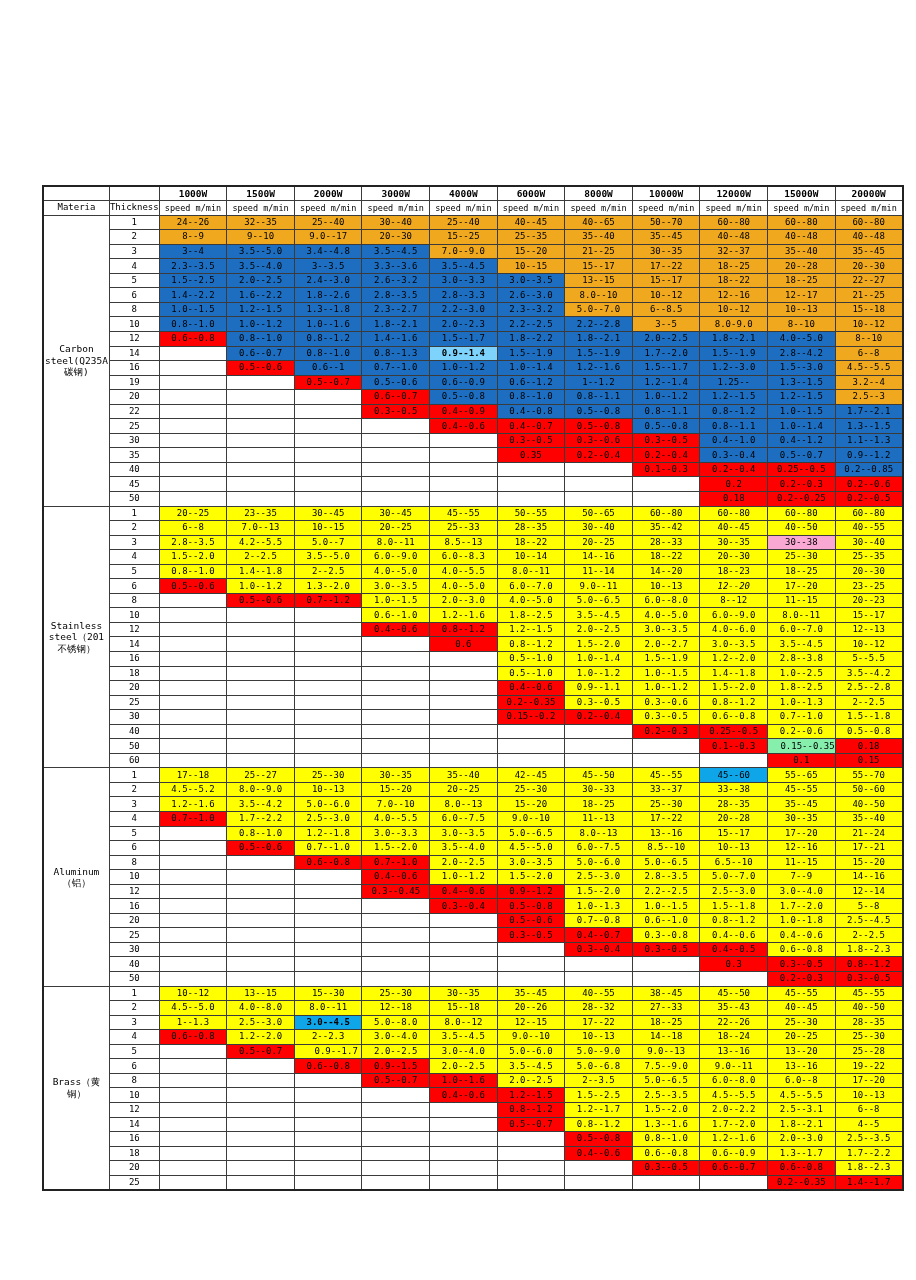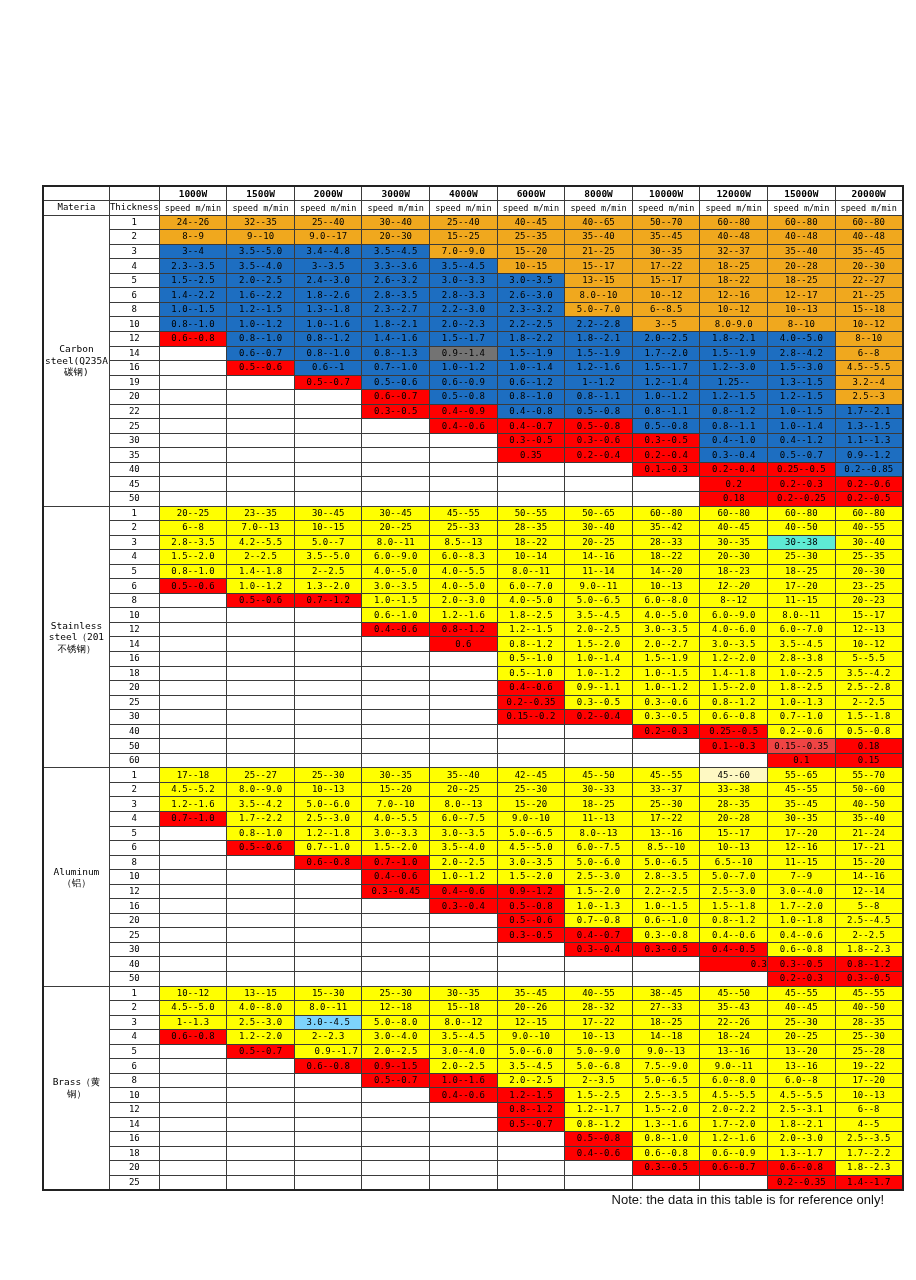--- a/index.html
+++ b/index.html
@@ -218,21 +218,21 @@
             <td style="background: rgb(29, 110, 193);">1.8--2.1</td>
             <td style="background: rgb(29, 110, 193);">4.0--5.0</td>
             <td style="background: rgb(240, 168, 30);">8--10</td>
           </tr>
           <tr>
             <td>14</td>
             <td style="background: rgb(255, 255, 255);"></td>
             <td style="background: rgb(29, 110, 193);">0.6--0.7</td>
             <td style="background: rgb(29, 110, 193);">0.8--1.0</td>
             <td style="background: rgb(29, 110, 193);">0.8--1.3</td>
-            <td style="background: #737373;">0.9--1.4</td>
+            <td style="background: #7dd3fc; font-weight: bold;">0.9--1.4</td>
             <td style="background: rgb(29, 110, 193);">1.5--1.9</td>
             <td style="background: rgb(29, 110, 193);">1.5--1.9</td>
             <td style="background: rgb(29, 110, 193);">1.7--2.0</td>
             <td style="background: rgb(29, 110, 193);">1.5--1.9</td>
             <td style="background: rgb(29, 110, 193);">2.8--4.2</td>
             <td style="background: rgb(240, 168, 30);">6--8</td>
           </tr>
           <tr>
             <td>16</td>
             <td style="background: rgb(255, 255, 255);"></td>
@@ -406,21 +406,21 @@
             <td>3</td>
             <td style="background: rgb(255, 255, 0);">2.8--3.5</td>
             <td style="background: rgb(255, 255, 0);">4.2--5.5</td>
             <td style="background: rgb(255, 255, 0);">5.0--7</td>
             <td style="background: rgb(255, 255, 0);">8.0--11</td>
             <td style="background: rgb(255, 255, 0);">8.5--13</td>
             <td style="background: rgb(255, 255, 0);">18--22</td>
             <td style="background: rgb(255, 255, 0);">20--25</td>
             <td style="background: rgb(255, 255, 0);">28--33</td>
             <td style="background: rgb(255, 255, 0);">30--35</td>
-            <td style="background: #5eead4;">30--38</td>
+            <td style="background: #f9a8d4;">30--38</td>
             <td style="background: rgb(255, 255, 0);">30--40</td>
           </tr>
           <tr>
             <td>4</td>
             <td style="background: rgb(255, 255, 0);">1.5--2.0</td>
             <td style="background: rgb(255, 255, 0);">2--2.5</td>
             <td style="background: rgb(255, 255, 0);">3.5--5.0</td>
             <td style="background: rgb(255, 255, 0);">6.0--9.0</td>
             <td style="background: rgb(255, 255, 0);">6.0--8.3</td>
             <td style="background: rgb(255, 255, 0);">10--14</td>
@@ -602,21 +602,21 @@
             <td>50</td>
             <td style="background: rgb(255, 255, 255);"></td>
             <td style="background: rgb(255, 255, 255);"></td>
             <td style="background: rgb(255, 255, 255);"></td>
             <td style="background: rgb(255, 255, 255);"></td>
             <td style="background: rgb(255, 255, 255);"></td>
             <td style="background: rgb(255, 255, 255);"></td>
             <td style="background: rgb(255, 255, 255);"></td>
             <td style="background: rgb(255, 255, 255);"></td>
             <td style="background: rgb(255, 0, 0);">0.1--0.3</td>
-            <td style="background: #ef4444;">0.15--0.35</td>
+            <td style="background: #86efac; text-align: right;">0.15--0.35</td>
             <td style="background: rgb(255, 0, 0);">0.18</td>
           </tr>
           <tr>
             <td>60</td>
             <td style="background: rgb(255, 255, 255);"></td>
             <td style="background: rgb(255, 255, 255);"></td>
             <td style="background: rgb(255, 255, 255);"></td>
             <td style="background: rgb(255, 255, 255);"></td>
             <td style="background: rgb(255, 255, 255);"></td>
             <td style="background: rgb(255, 255, 255);"></td>
@@ -630,21 +630,21 @@
             <td class="material" rowspan="15">Aluminum（铝）</td>
             <td>1</td>
             <td style="background: rgb(255, 255, 0);">17--18</td>
             <td style="background: rgb(255, 255, 0);">25--27</td>
             <td style="background: rgb(255, 255, 0);">25--30</td>
             <td style="background: rgb(255, 255, 0);">30--35</td>
             <td style="background: rgb(255, 255, 0);">35--40</td>
             <td style="background: rgb(255, 255, 0);">42--45</td>
             <td style="background: rgb(255, 255, 0);">45--50</td>
             <td style="background: rgb(255, 255, 0);">45--55</td>
-            <td style="background: #fef9c3;">45--60</td>
+            <td style="background: #0ea5e9;">45--60</td>
             <td style="background: rgb(255, 255, 0);">55--65</td>
             <td style="background: rgb(255, 255, 0);">55--70</td>
           </tr>
           <tr>
             <td>2</td>
             <td style="background: rgb(255, 255, 0);">4.5--5.2</td>
             <td style="background: rgb(255, 255, 0);">8.0--9.0</td>
             <td style="background: rgb(255, 255, 0);">10--13</td>
             <td style="background: rgb(255, 255, 0);">15--20</td>
             <td style="background: rgb(255, 255, 0);">20--25</td>
@@ -812,21 +812,21 @@
           <tr>
             <td>40</td>
             <td style="background: rgb(255, 255, 255);"></td>
             <td style="background: rgb(255, 255, 255);"></td>
             <td style="background: rgb(255, 255, 255);"></td>
             <td style="background: rgb(255, 255, 255);"></td>
             <td style="background: rgb(255, 255, 255);"></td>
             <td style="background: rgb(255, 255, 255);"></td>
             <td style="background: rgb(255, 255, 255);"></td>
             <td style="background: rgb(255, 255, 255);"></td>
-            <td style="background: rgb(255, 0, 0); text-align: right;">0.3</td>
+            <td style="background: rgb(255, 0, 0);">0.3</td>
             <td style="background: rgb(255, 0, 0);">0.3--0.5</td>
             <td style="background: rgb(255, 0, 0);">0.8--1.2</td>
           </tr>
           <tr>
             <td>50</td>
             <td style="background: rgb(255, 255, 255);"></td>
             <td style="background: rgb(255, 255, 255);"></td>
             <td style="background: rgb(255, 255, 255);"></td>
             <td style="background: rgb(255, 255, 255);"></td>
             <td style="background: rgb(255, 255, 255);"></td>
@@ -863,21 +863,21 @@
             <td style="background: rgb(255, 255, 0);">28--32</td>
             <td style="background: rgb(255, 255, 0);">27--33</td>
             <td style="background: rgb(255, 255, 0);">35--43</td>
             <td style="background: rgb(255, 255, 0);">40--45</td>
             <td style="background: rgb(255, 255, 0);">40--50</td>
           </tr>
           <tr>
             <td>3</td>
             <td style="background: rgb(255, 255, 0);">1--1.3</td>
             <td style="background: rgb(255, 255, 0);">2.5--3.0</td>
-            <td style="background: #7dd3fc;">3.0--4.5</td>
+            <td style="background: #0ea5e9; font-weight: bold;">3.0--4.5</td>
             <td style="background: rgb(255, 255, 0);">5.0--8.0</td>
             <td style="background: rgb(255, 255, 0);">8.0--12</td>
             <td style="background: rgb(255, 255, 0);">12--15</td>
             <td style="background: rgb(255, 255, 0);">17--22</td>
             <td style="background: rgb(255, 255, 0);">18--25</td>
             <td style="background: rgb(255, 255, 0);">22--26</td>
             <td style="background: rgb(255, 255, 0);">25--30</td>
             <td style="background: rgb(255, 255, 0);">28--35</td>
           </tr>
           <tr>
@@ -1031,15 +1031,14 @@
             <td style="background: rgb(255, 255, 255);"></td>
             <td style="background: rgb(255, 255, 255);"></td>
             <td style="background: rgb(255, 255, 255);"></td>
             <td style="background: rgb(255, 0, 0);">0.2--0.35</td>
             <td style="background: rgb(255, 0, 0);">1.4--1.7</td>
           </tr>
         </tbody>
     </table>
   </div>
 
-  <div class="footer-note">Note: the data in this table is for reference only!</div>
 
 </div>
 
 </body></html>

